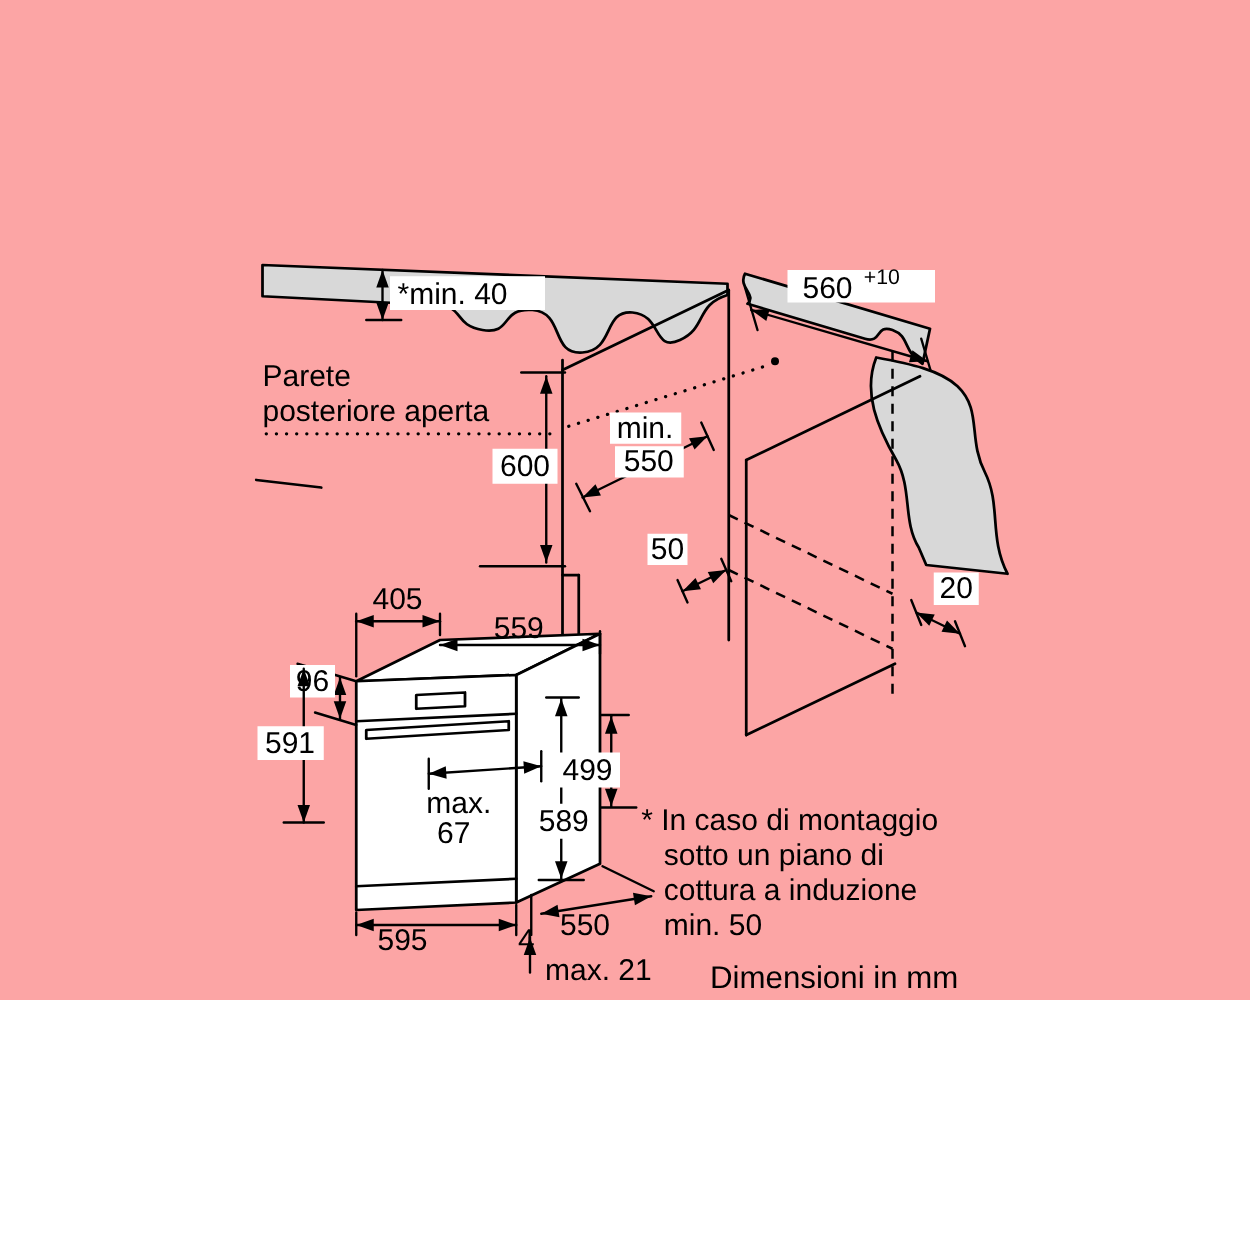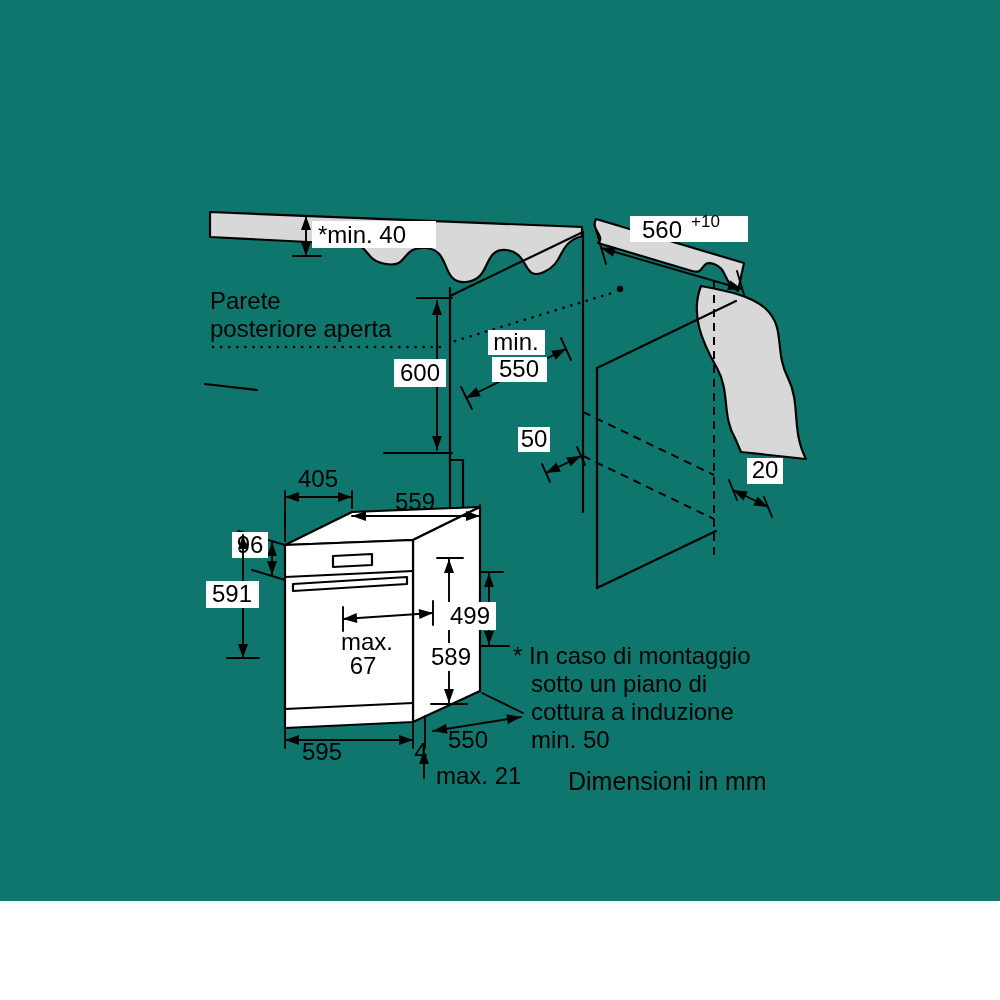--- a/index.html
+++ b/index.html
@@ -1,16 +1,16 @@
 <!DOCTYPE html>
 <html><head>
 <meta charset="utf-8">
 <style>
   html,body{margin:0;padding:0;background:#ffffff;}
-  #canvas{position:relative;width:1000px;height:901px;background:#0f766e;overflow:hidden;}
+  #canvas{position:relative;width:1000px;height:800px;background:#fca5a5;overflow:hidden;}
   svg{display:block;}
   text{font-family:"Liberation Sans",sans-serif;fill:#000;}
   .t24{font-size:24px;}
   .t17{font-size:17px;}
   .t25{font-size:25px;}
   .mid{text-anchor:middle;}
   .ln{stroke:#000;stroke-width:2.2;fill:none;stroke-linecap:round;stroke-linejoin:round;}
   .dim{stroke:#000;stroke-width:1.9;fill:none;stroke-linecap:round;}
   .dsh{stroke:#000;stroke-width:2;fill:none;stroke-dasharray:8 6;}
   .dot{stroke:#000;stroke-width:2.6;fill:none;stroke-dasharray:0.1 8;stroke-linecap:round;}

